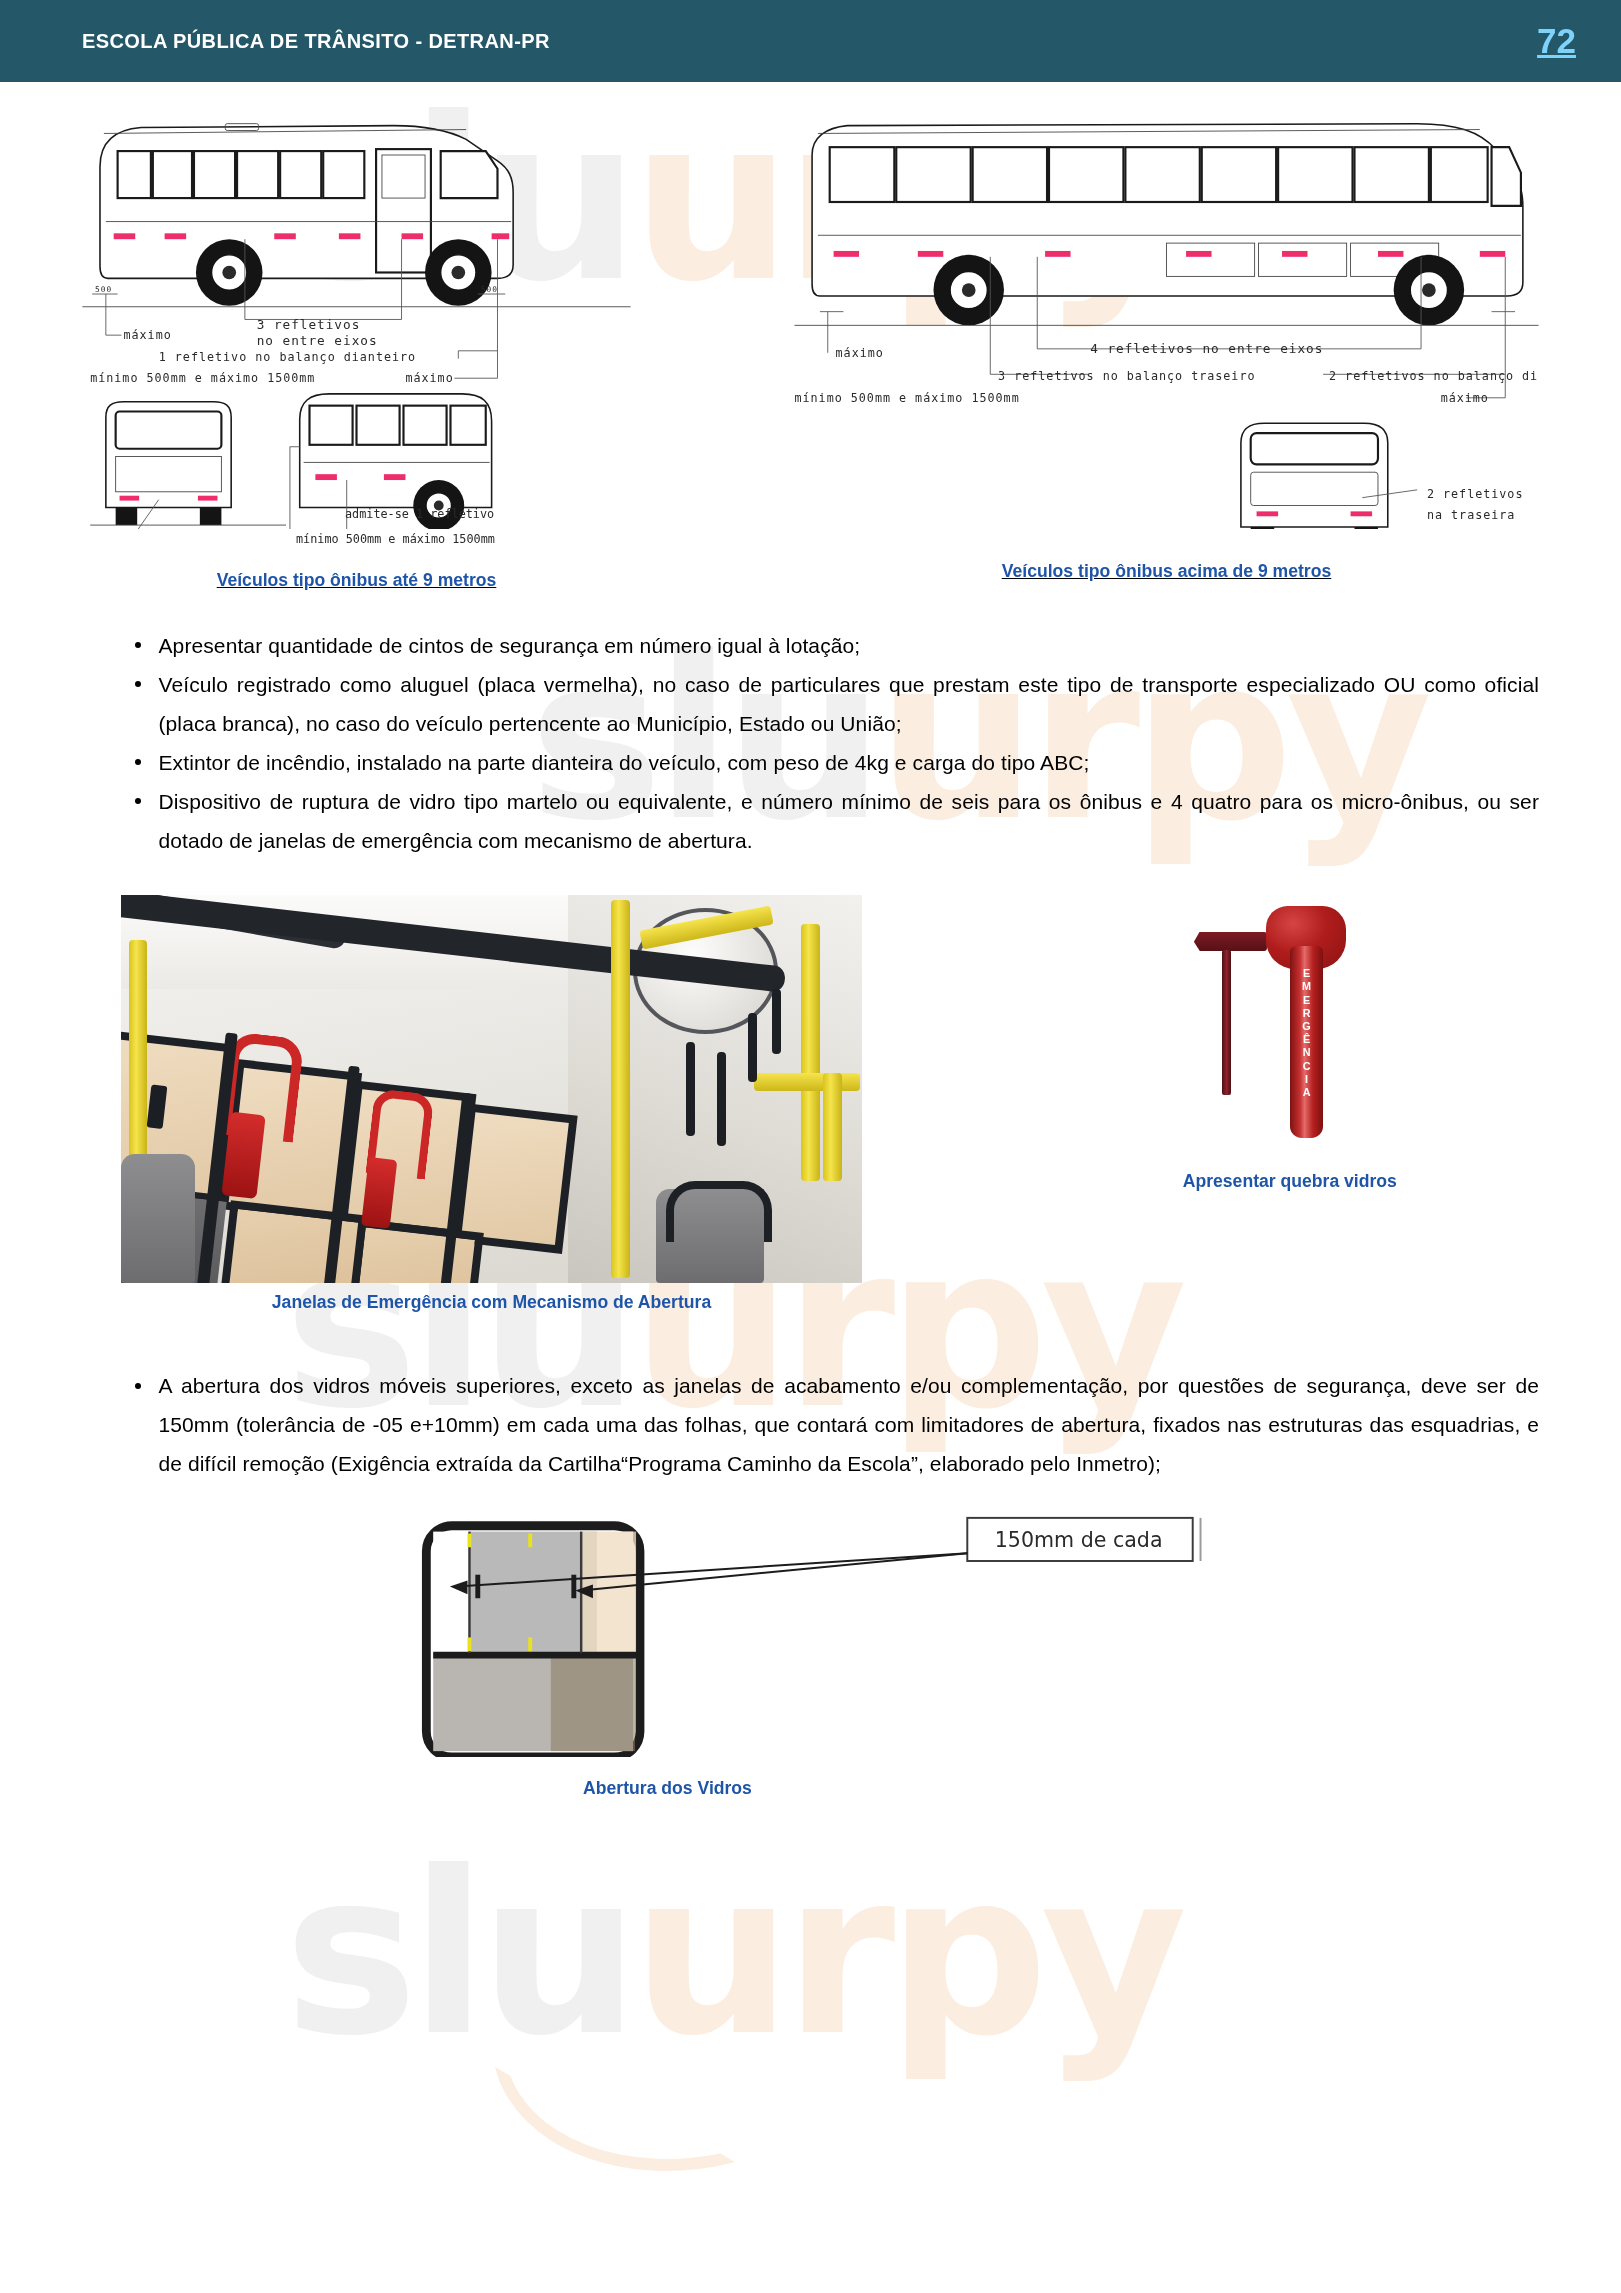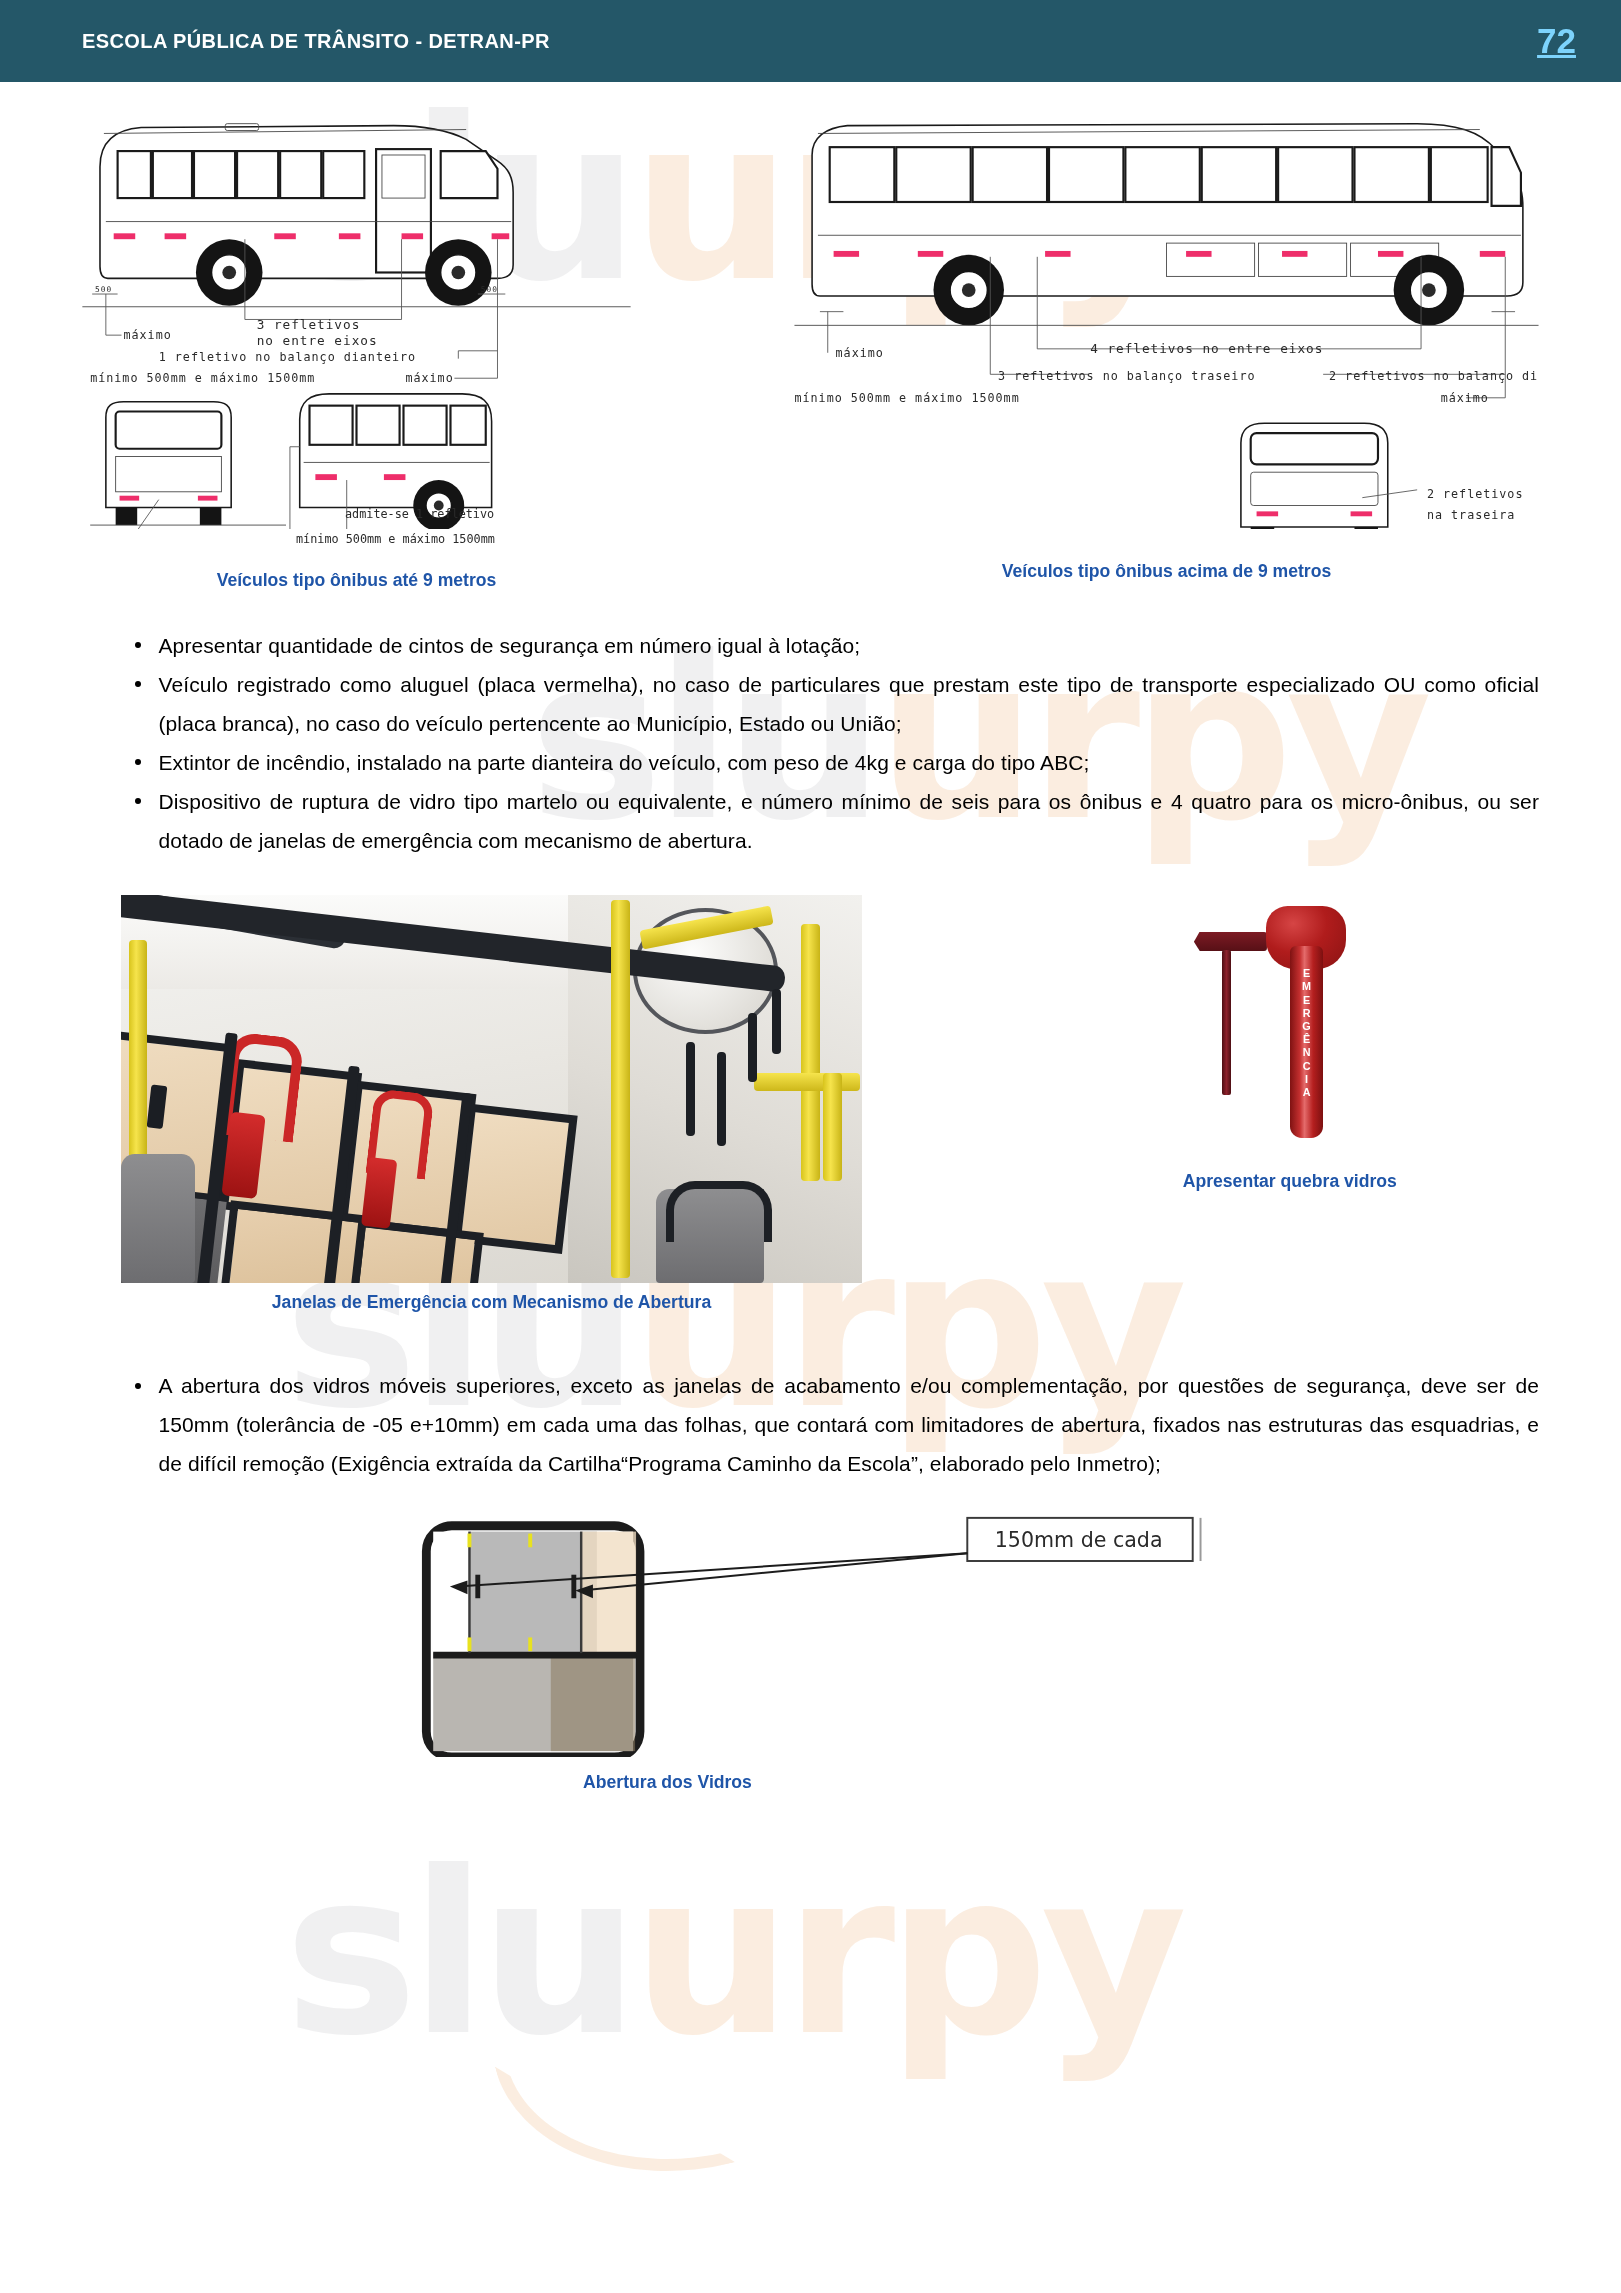--- a/index.html
+++ b/index.html
@@ -274,21 +274,21 @@
   <div class="wm-swoosh"></div>
 </div>
 
 <div id="page-header">
   <div id="header-title">ESCOLA PÚBLICA DE TRÂNSITO - DETRAN-PR</div>
   <div id="page-number">72</div>
 </div>
 
 <div id="content">
 
-  <div class="figure-row" style="margin-top:25.5px;">
+  <div class="figure-row" style="margin-top:25.5px;text-decoration:underline;">
 
     <div class="fig-block">
       <svg class="tech-svg" width="549" height="421" viewBox="0 0 560 430">
 
         <g>
 
           <path class="body" d="M18,60 C18,34 34,22 60,20 L318,18 C348,18 372,22 392,32
                                  L424,54 C436,62 440,72 440,86 L440,160 C440,170 434,174 424,174
                                  L26,174 C20,174 18,170 18,162 Z"></path>
 
@@ -582,17 +582,17 @@
 
       <rect x="590" y="6" width="230" height="44" fill="#ffffff" stroke="#3a3a3a" stroke-width="2"></rect>
       <line x1="828" y1="6" x2="828" y2="50" stroke="#9a9a9a" stroke-width="2"></line>
       <text x="618" y="36" font-size="21">150mm de cada</text>
 
       <path d="M590,42 L70,76" fill="none" stroke="#1c1c1c" stroke-width="2"></path>
       <path d="M590,42 L196,80" fill="none" stroke="#1c1c1c" stroke-width="2"></path>
       <polygon points="62,76 80,70 80,84" fill="#1c1c1c"></polygon>
       <polygon points="190,80 208,74 208,88" fill="#1c1c1c"></polygon>
     </svg>
-    <div class="fig-caption" style="margin-top:15px; margin-right:286px;">Abertura dos Vidros</div>
+    <div class="fig-caption" style="margin-top:21px; margin-right:286px;">Abertura dos Vidros</div>
   </div>
 
 </div>
 
 
 </body></html>

